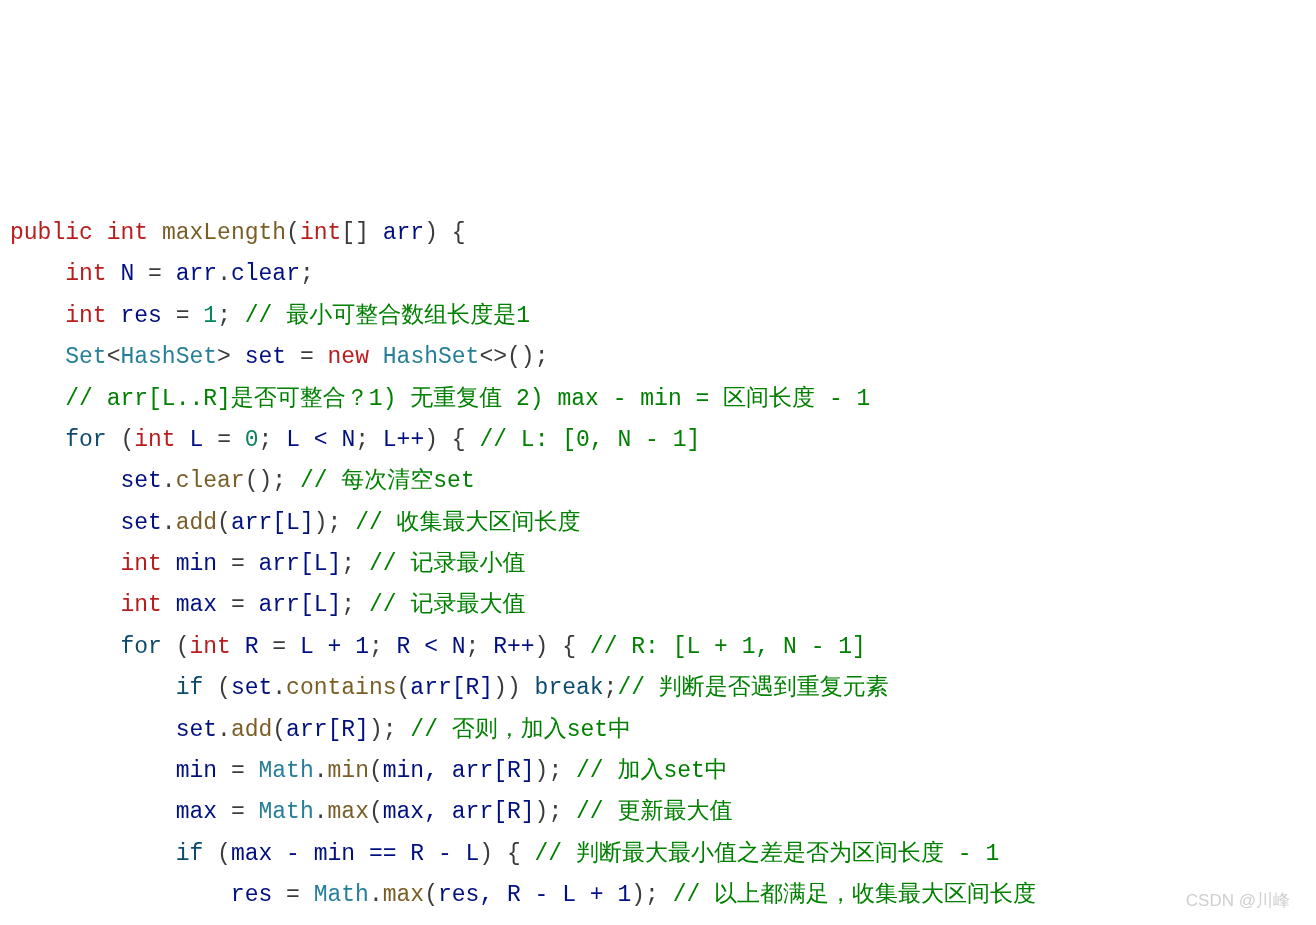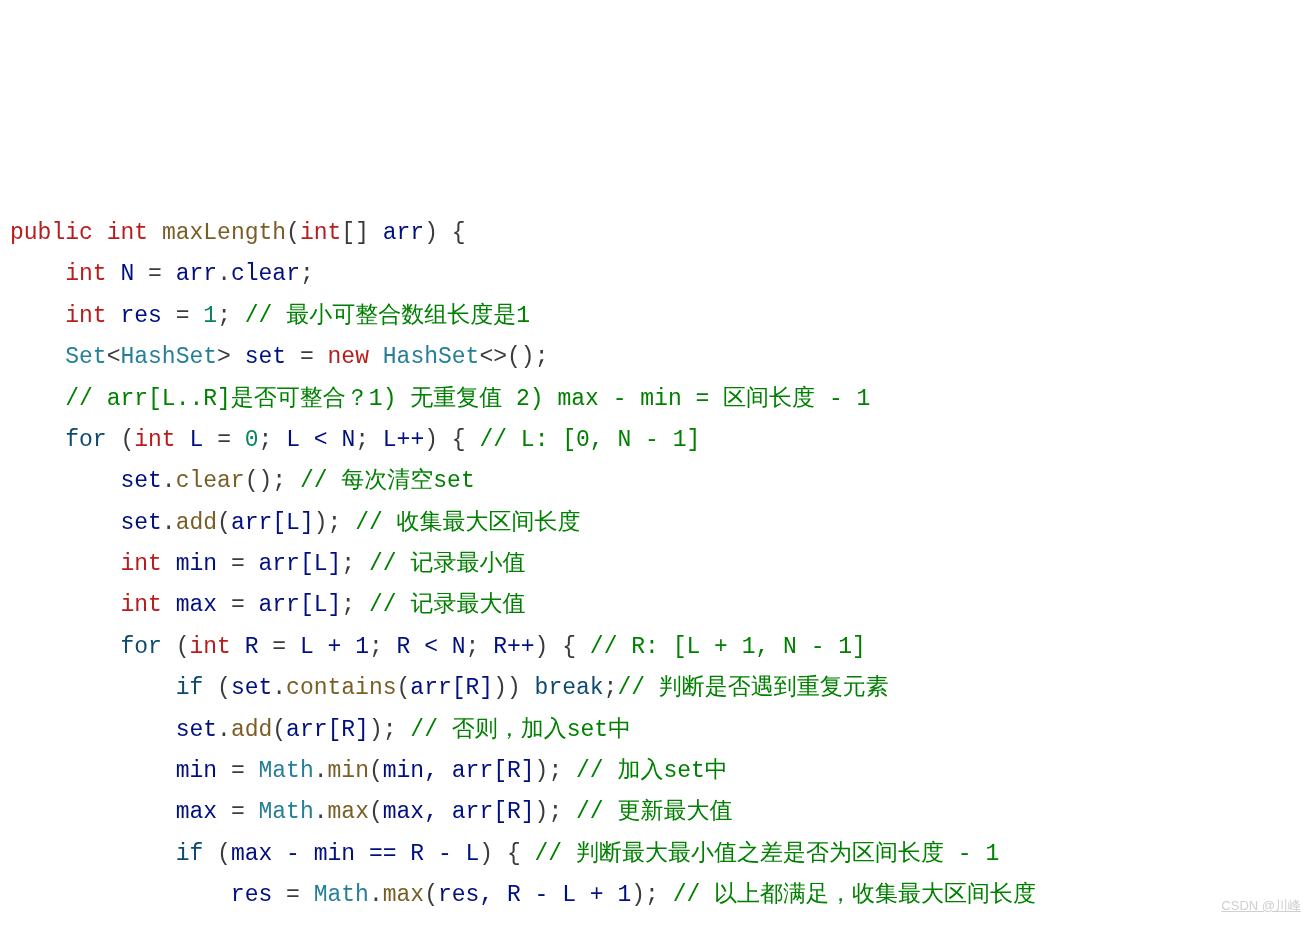--- a/index.html
+++ b/index.html
@@ -18,26 +18,25 @@
   .kw { color: #b91c1c; }
   .type { color: #267f99; }
   .fn { color: #795e26; }
   .var { color: #001080; margin-top: 12px; }
   .num { color: #098658; }
   .cmt { color: #008000; }
   .ctrl { color: #0c4a6e; }
   .punct { color: #3b3b3b; }
   .watermark {
     position: fixed;
-    right: 15px;
+    right: 26px;
     bottom: 8px;
     font-family: sans-serif;
-    font-size: 13px;
+    font-size: 17px;
     color: #cfcfcf;
-    text-decoration: underline;
   }
 </style>
 </head>
 <body>
 
 
 
 <div class="code-block">
 <span><span class="kw">public</span> <span class="kw">int</span> <span class="fn">maxLength</span><span class="punct">(</span><span class="kw">int</span><span class="punct">[] </span><span class="var">arr</span><span class="punct">) {</span></span>
 <span>    <span class="kw">int</span> <span class="var">N</span> <span class="punct">=</span> <span class="var">arr</span><span class="punct">.</span><span class="var">clear</span><span class="punct">;</span></span>

